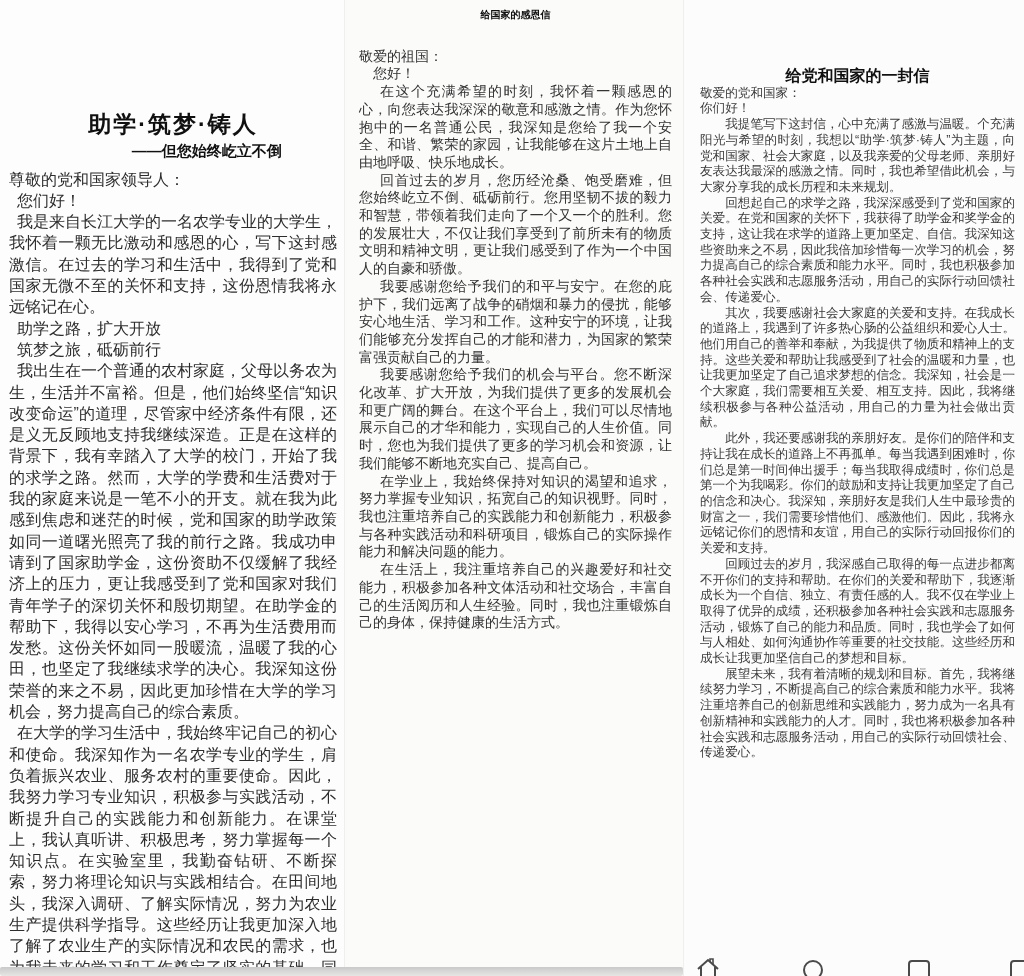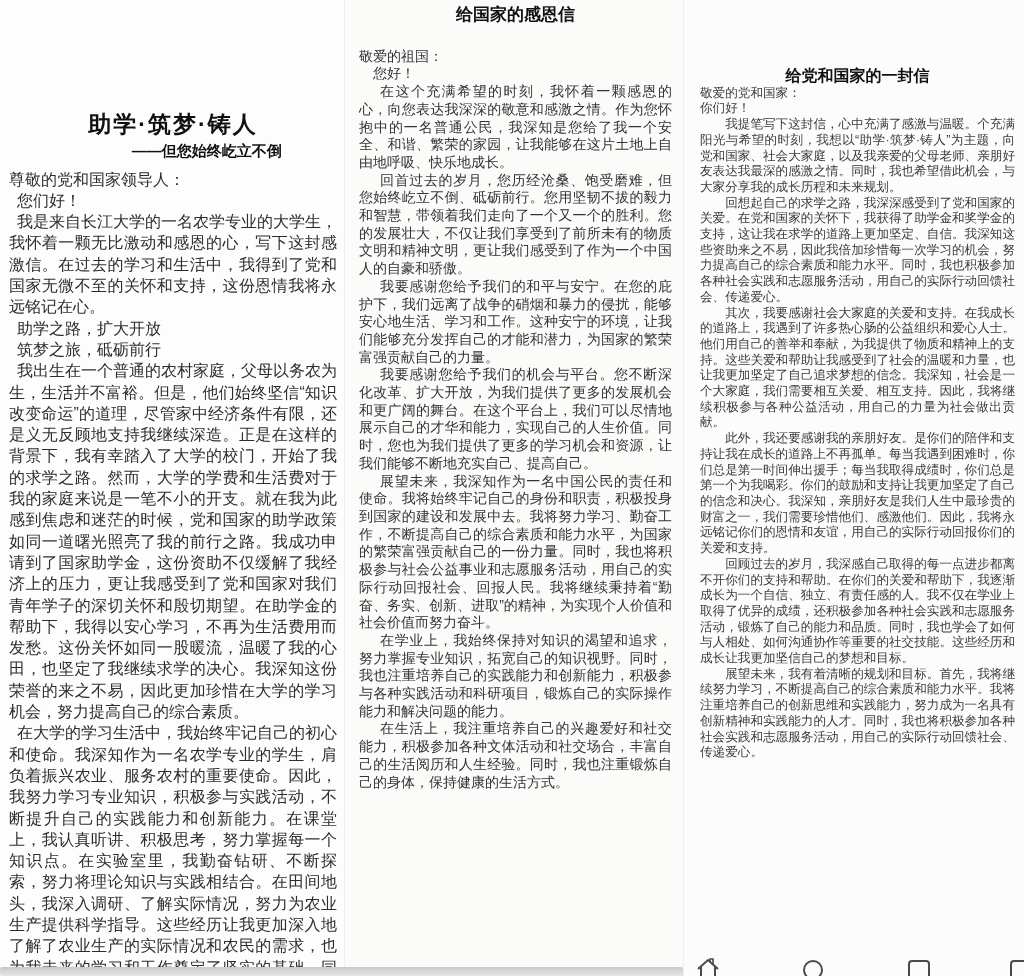--- a/index.html
+++ b/index.html
@@ -20,21 +20,21 @@
                font-size:16px; line-height:21.3px; color:#2d2d2d; }
   .col-mid   { left:344px; width:339px; background:#fbfbfa; padding:6px 11px 0 14px;
                font-size:14px; line-height:17.7px; color:#333;
                border-left:1px solid #efefee; }
   .col-right { left:683px; width:341px; background:#fcfcfc; padding:68px 9px 17px 16px;
                font-size:12.6px; line-height:15.7px; color:#3a3a3a;
                border-left:1px solid #efefee; }
 
   .letter-title { font-weight:bold; color:#101010; text-align:center; margin:0; }
   .col-left  .letter-title { font-size:23px; letter-spacing:2px; margin-bottom:5px; }
-  .col-mid   .letter-title { font-size:17px; margin-bottom:24px; }
+  .col-mid   .letter-title { font-size:10px; margin-bottom:24px; }
   .col-right .letter-title { font-size:16px; margin-bottom:2px; }
 
   .letter-subtitle {
     font-size:15px; font-weight:bold; color:#101010;
     text-align:center; text-indent:4.5em; margin:0 0 7px 0;
   }
 
   .para { margin:0; text-align:justify; }
   .salutation { text-indent:0; }
   .col-left  .greeting, .col-left  .para.body  { text-indent:0.5em; }
@@ -76,21 +76,20 @@
 
   <div class="col col-mid">
     <p class="letter-title">给国家的感恩信</p>
     <p class="para salutation">敬爱的祖国：</p>
     <p class="para greeting">您好！</p>
     <div>
         <p class="para body">在这个充满希望的时刻，我怀着一颗感恩的心，向您表达我深深的敬意和感激之情。作为您怀抱中的一名普通公民，我深知是您给了我一个安全、和谐、繁荣的家园，让我能够在这片土地上自由地呼吸、快乐地成长。</p>
         <p class="para body">回首过去的岁月，您历经沧桑、饱受磨难，但您始终屹立不倒、砥砺前行。您用坚韧不拔的毅力和智慧，带领着我们走向了一个又一个的胜利。您的发展壮大，不仅让我们享受到了前所未有的物质文明和精神文明，更让我们感受到了作为一个中国人的自豪和骄傲。</p>
         <p class="para body">我要感谢您给予我们的和平与安宁。在您的庇护下，我们远离了战争的硝烟和暴力的侵扰，能够安心地生活、学习和工作。这种安宁的环境，让我们能够充分发挥自己的才能和潜力，为国家的繁荣富强贡献自己的力量。</p>
         <p class="para body">我要感谢您给予我们的机会与平台。您不断深化改革、扩大开放，为我们提供了更多的发展机会和更广阔的舞台。在这个平台上，我们可以尽情地展示自己的才华和能力，实现自己的人生价值。同时，您也为我们提供了更多的学习机会和资源，让我们能够不断地充实自己、提高自己。</p>
-        <p class="para body">展望未来，我深知作为一名中国公民的责任和使命。我将始终牢记自己的身份和职责，积极投身到国家的建设和发展中去。我将努力学习、勤奋工作，不断提高自己的综合素质和能力水平，为国家的繁荣富强贡献自己的一份力量。同时，我也将积极参与社会公益事业和志愿服务活动，用自己的实际行动回报社会、回报人民。我将继续秉持着“勤奋、务实、创新、进取”的精神，为实现个人价值和社会价值而努力奋斗。</p>
         <p class="para body">在学业上，我始终保持对知识的渴望和追求，努力掌握专业知识，拓宽自己的知识视野。同时，我也注重培养自己的实践能力和创新能力，积极参与各种实践活动和科研项目，锻炼自己的实际操作能力和解决问题的能力。</p>
         <p class="para body">在生活上，我注重培养自己的兴趣爱好和社交能力，积极参加各种文体活动和社交场合，丰富自己的生活阅历和人生经验。同时，我也注重锻炼自己的身体，保持健康的生活方式。</p>
       </div>
   </div>
 
   <div class="col col-right">
     <p class="letter-title">给党和国家的一封信</p>
     <p class="para salutation">敬爱的党和国家：</p>
     <p class="para greeting">你们好！</p>
     <div>

